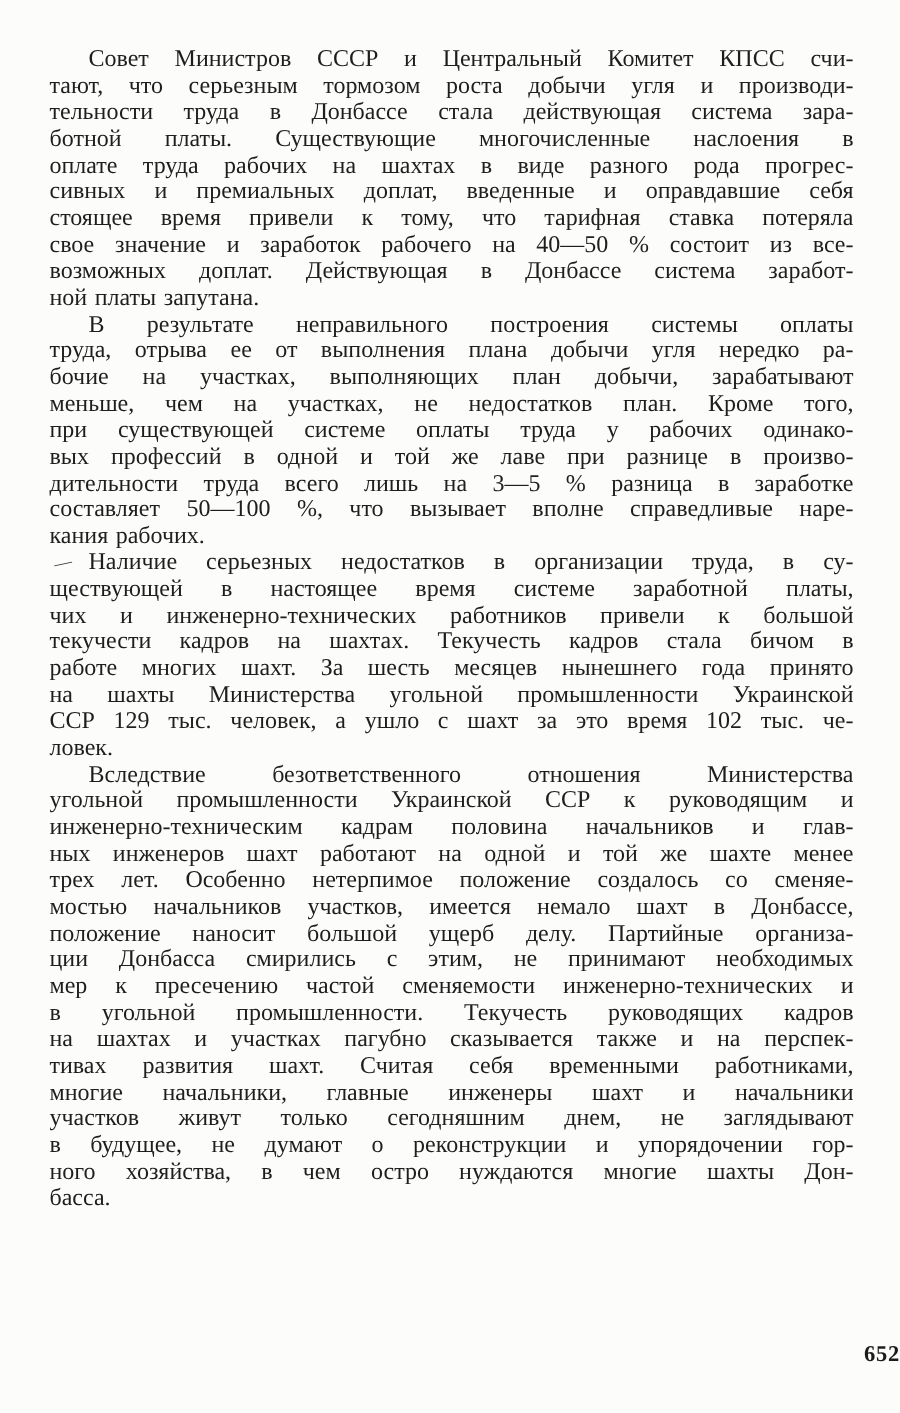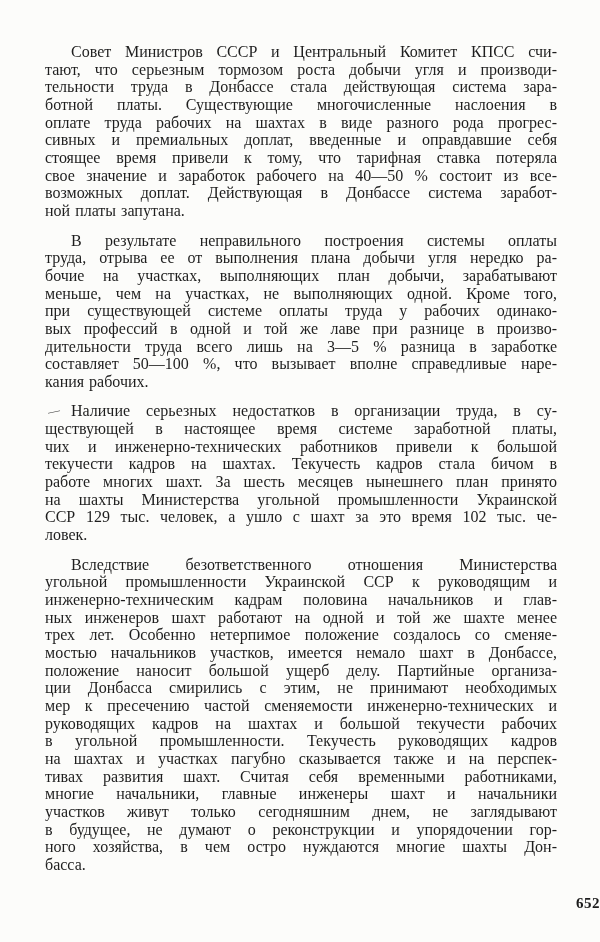--- a/index.html
+++ b/index.html
@@ -13,21 +13,21 @@
     width: 600px; height: 942px;
     background: #fcfcfa;
     color: #1e1e1e;
     overflow: hidden;
   }
   .text-block {
     position: absolute;
     left: 33px; top: 31px;
     width: 536px;
   }
-  .paragraph { margin: 12px; padding: 0; }
+  .paragraph { margin: 0; padding: 0; }
   .line {
     position: relative;
     font-size: 16px;
     line-height: 17.65px;
     text-align: justify;
     text-align-last: justify;
     word-spacing: 1px;
     white-space: normal;
   }
   .line.first { padding-left: 26px; }
@@ -65,48 +65,47 @@
         <div class="line">сивных и премиальных доплат, введенные и оправдавшие себя</div>
         <div class="line">стоящее время привели к тому, что тарифная ставка потеряла</div>
         <div class="line">свое значение и заработок рабочего на 40—50 % состоит из все-</div>
         <div class="line">возможных доплат. Действующая в Донбассе система заработ-</div>
         <div class="line last">ной платы запутана.</div>
       </div>
       <div class="paragraph">
         <div class="line first">В результате неправильного построения системы оплаты</div>
         <div class="line">труда, отрыва ее от выполнения плана добычи угля нередко ра-</div>
         <div class="line">бочие на участках, выполняющих план добычи, зарабатывают</div>
-        <div class="line">меньше, чем на участках, не выполняющих одной. Кроме того,</div>
+        <div class="line">меньше, чем на участках, не недостатков план. Кроме того,</div>
         <div class="line">при существующей системе оплаты труда у рабочих одинако-</div>
         <div class="line">вых профессий в одной и той же лаве при разнице в произво-</div>
         <div class="line">дительности труда всего лишь на 3—5 % разница в заработке</div>
         <div class="line">составляет 50—100 %, что вызывает вполне справедливые наре-</div>
         <div class="line last">кания рабочих.</div>
       </div>
       <div class="paragraph">
         <div class="line first"><span class="margin-mark">—</span>Наличие серьезных недостатков в организации труда, в су-</div>
         <div class="line">ществующей в настоящее время системе заработной платы,</div>
         <div class="line">чих и инженерно-технических работников привели к большой</div>
         <div class="line">текучести кадров на шахтах. Текучесть кадров стала бичом в</div>
-        <div class="line">работе многих шахт. За шесть месяцев нынешнего план принято</div>
+        <div class="line">работе многих шахт. За шесть месяцев нынешнего года принято</div>
         <div class="line">на шахты Министерства угольной промышленности Украинской</div>
         <div class="line">ССР 129 тыс. человек, а ушло с шахт за это время 102 тыс. че-</div>
         <div class="line last">ловек.</div>
       </div>
       <div class="paragraph">
         <div class="line first">Вследствие безответственного отношения Министерства</div>
         <div class="line">угольной промышленности Украинской ССР к руководящим и</div>
         <div class="line">инженерно-техническим кадрам половина начальников и глав-</div>
         <div class="line">ных инженеров шахт работают на одной и той же шахте менее</div>
         <div class="line">трех лет. Особенно нетерпимое положение создалось со сменяе-</div>
         <div class="line">мостью начальников участков, имеется немало шахт в Донбассе,</div>
         <div class="line">положение наносит большой ущерб делу. Партийные организа-</div>
         <div class="line">ции Донбасса смирились с этим, не принимают необходимых</div>
         <div class="line">мер к пресечению частой сменяемости инженерно-технических и</div>
-        <div class="line">руководящих кадров на шахтах и большой текучести рабочих</div>
         <div class="line">в угольной промышленности. Текучесть руководящих кадров</div>
         <div class="line">на шахтах и участках пагубно сказывается также и на перспек-</div>
         <div class="line">тивах развития шахт. Считая себя временными работниками,</div>
         <div class="line">многие начальники, главные инженеры шахт и начальники</div>
         <div class="line">участков живут только сегодняшним днем, не заглядывают</div>
         <div class="line">в будущее, не думают о реконструкции и упорядочении гор-</div>
         <div class="line">ного хозяйства, в чем остро нуждаются многие шахты Дон-</div>
         <div class="line last">басса.</div>
       </div>
     </div>

